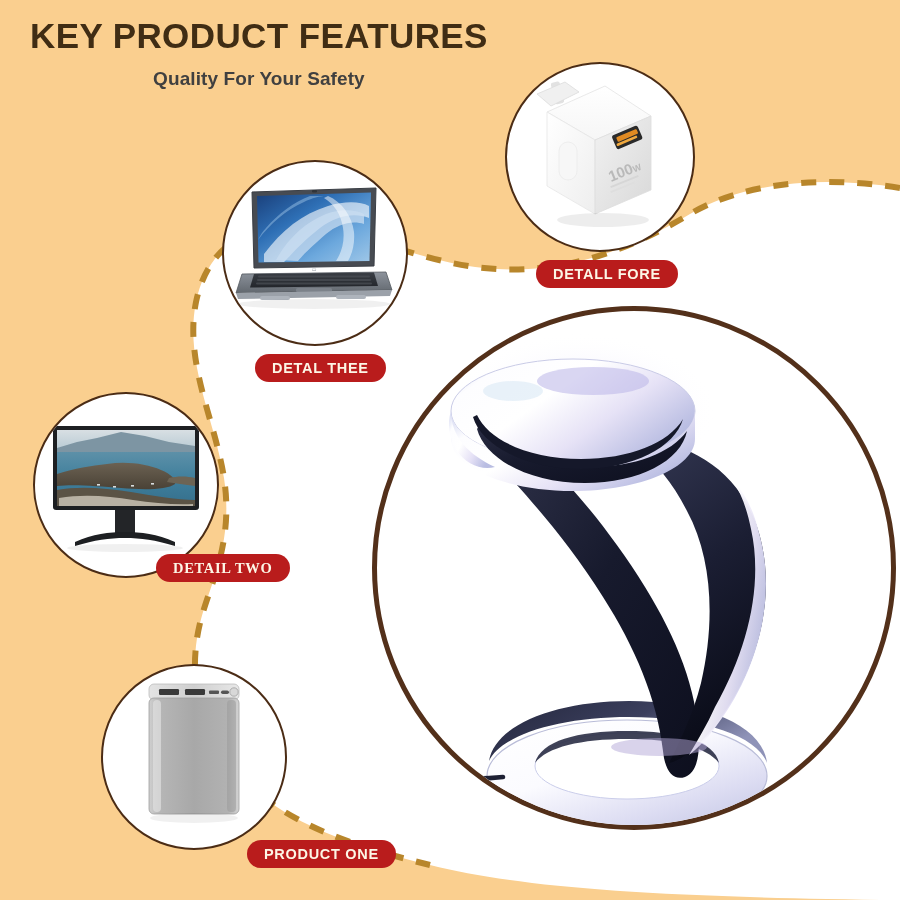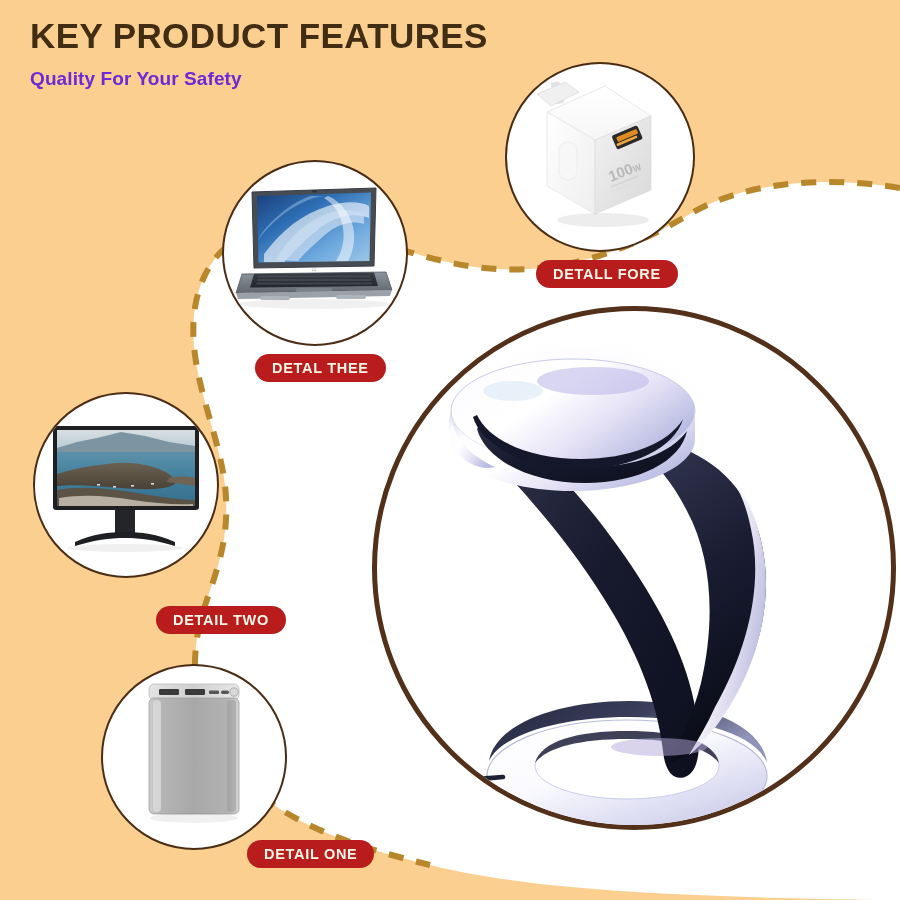--- a/index.html
+++ b/index.html
@@ -15,35 +15,35 @@
   .no-ev{pointer-events:none;}
 
   
   #headings{position:absolute;left:30px;top:18px;z-index:40;}
   #title{
     font-size:35px;font-weight:700;letter-spacing:.4px;
     color:#402d14;line-height:1;white-space:nowrap;
   }
   #subtitle{
     margin-top:15px;font-size:19px;font-weight:700;letter-spacing:.1px;
-    color:#6d28d9;white-space:nowrap;
+    color:#404040;white-space:nowrap;text-align:center;
   }
 
   
   .badge{
     position:absolute;z-index:45;
     background:#b91c1c;color:#fdf6e6;
     font-size:14.5px;font-weight:700;letter-spacing:.7px;
     border-radius:16px;height:28px;line-height:28px;
     padding:0 17px;white-space:nowrap;text-align:center;
     box-sizing:border-box;
   }
   #badge-fore{left:536px;top:260px;}
   #badge-thee{left:255px;top:354px;}
-  #badge-two { left:156px;top:606px;}
+  #badge-two { left:156px;top:554px;font-family:Liberation Serif, serif;}
   #badge-one { left:247px;top:840px;}
 
   
   .thumb{
     position:absolute;border-radius:50%;background:#fff;
     border:2.5px solid #4b2c15;box-sizing:border-box;z-index:30;
     overflow:hidden;
   }
   .thumb > svg{position:absolute;left:0;top:0;}
   #thumb-charger{left:505px;top:62px;width:190px;height:190px;}
@@ -359,15 +359,15 @@
       <rect x="46" y="32" width="90" height="116" rx="5" fill="url(#pbBody)" stroke="#9e9e9e" stroke-width="0.8"></rect>
       <rect x="50" y="34" width="8" height="112" rx="4" fill="#e0e0e0" opacity="0.7"></rect>
       <rect x="124" y="34" width="9" height="112" rx="4" fill="#9a9a9a" opacity="0.55"></rect>
       <ellipse cx="91" cy="152" rx="44" ry="5" fill="#000" opacity="0.06"></ellipse>
     </svg>
   </div>
 
   <div class="badge" id="badge-fore">DETALL FORE</div>
   <div class="badge" id="badge-thee">DETAL THEE</div>
   <div class="badge" id="badge-two">DETAIL TWO</div>
-  <div class="badge" id="badge-one">DETAIL ONE</div>
+  <div class="badge" id="badge-one">PRODUCT ONE</div>
 
 </div>
 
 </body></html>

